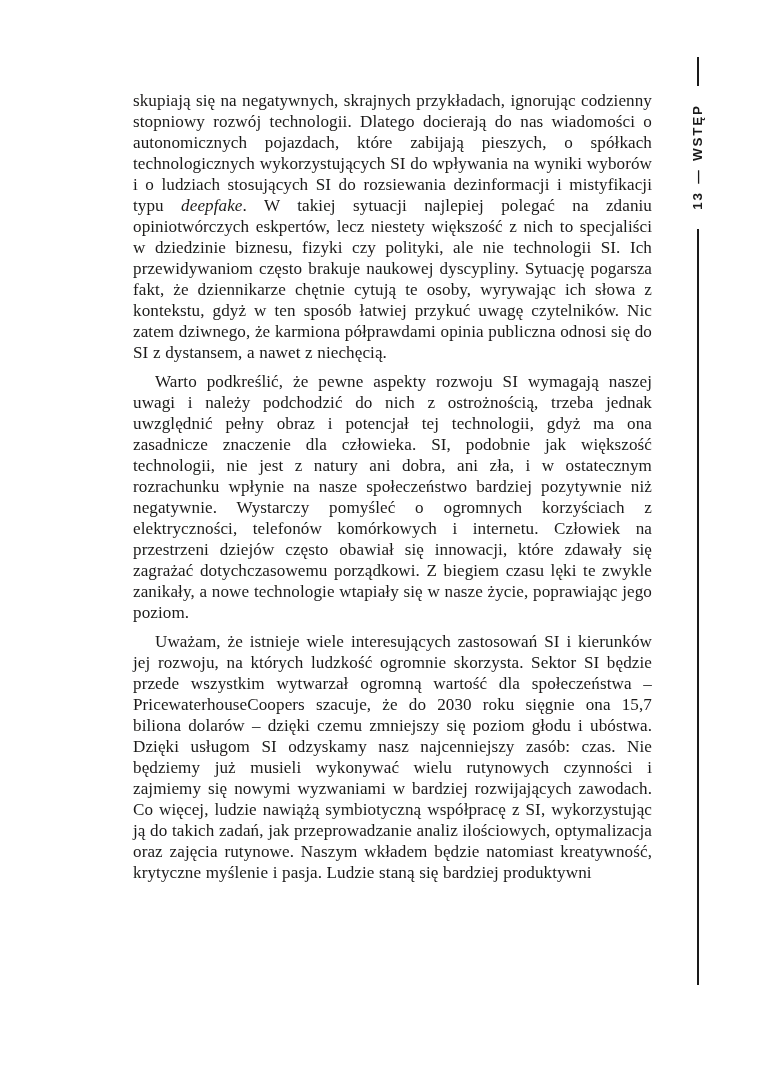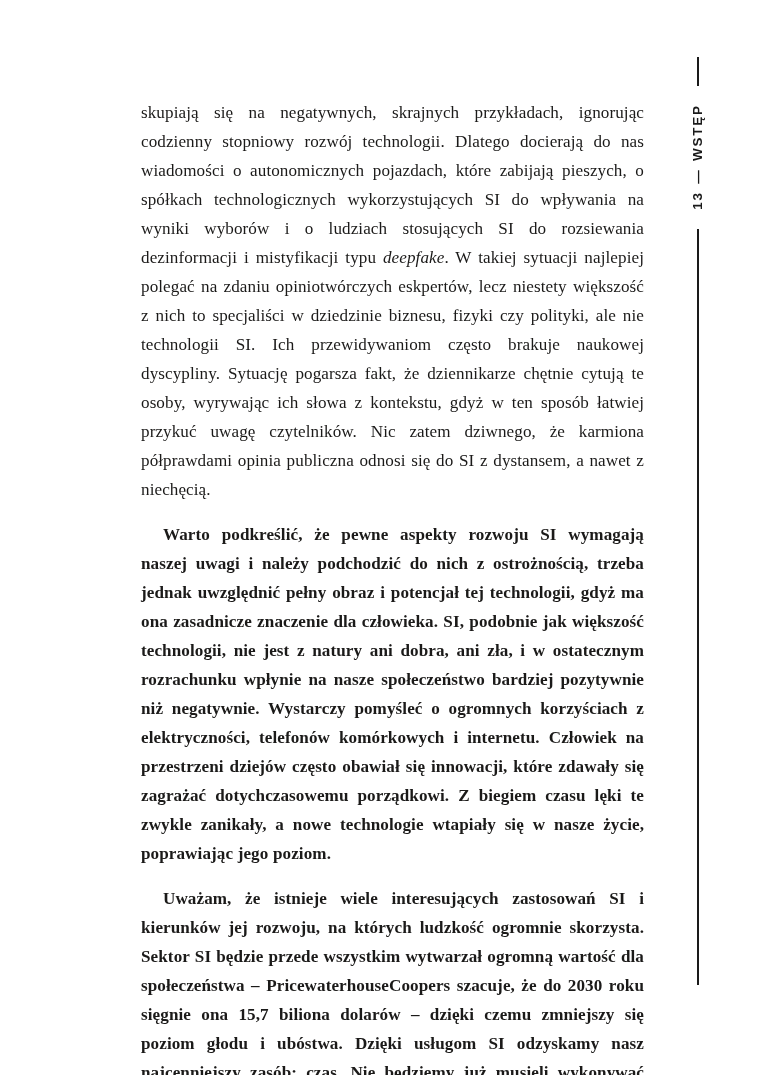--- a/index.html
+++ b/index.html
@@ -21,35 +21,34 @@
 
   
   .text-column {
     position: absolute;
     left: 125px;
     top: 82px;
     width: 535px;
   }
 
   .para {
-    margin: 16px;
+    margin: 8px;
     font-size: 17.1px;
-    line-height: 29px;
+    line-height: 21px;
     text-align: justify;
     text-justify: inter-word;
     hyphens: manual;
     color: #1b1a19;
     font-weight: 400;
     letter-spacing: 0.005em;
     word-spacing: 0.012em;
   }
 
   .para + .para {
     text-indent: 22px;
-    font-weight: bold;
   }
 
   .para em {
     font-style: italic;
   }
 
   
   .margin-marker {
     position: absolute;
     left: 697px;

